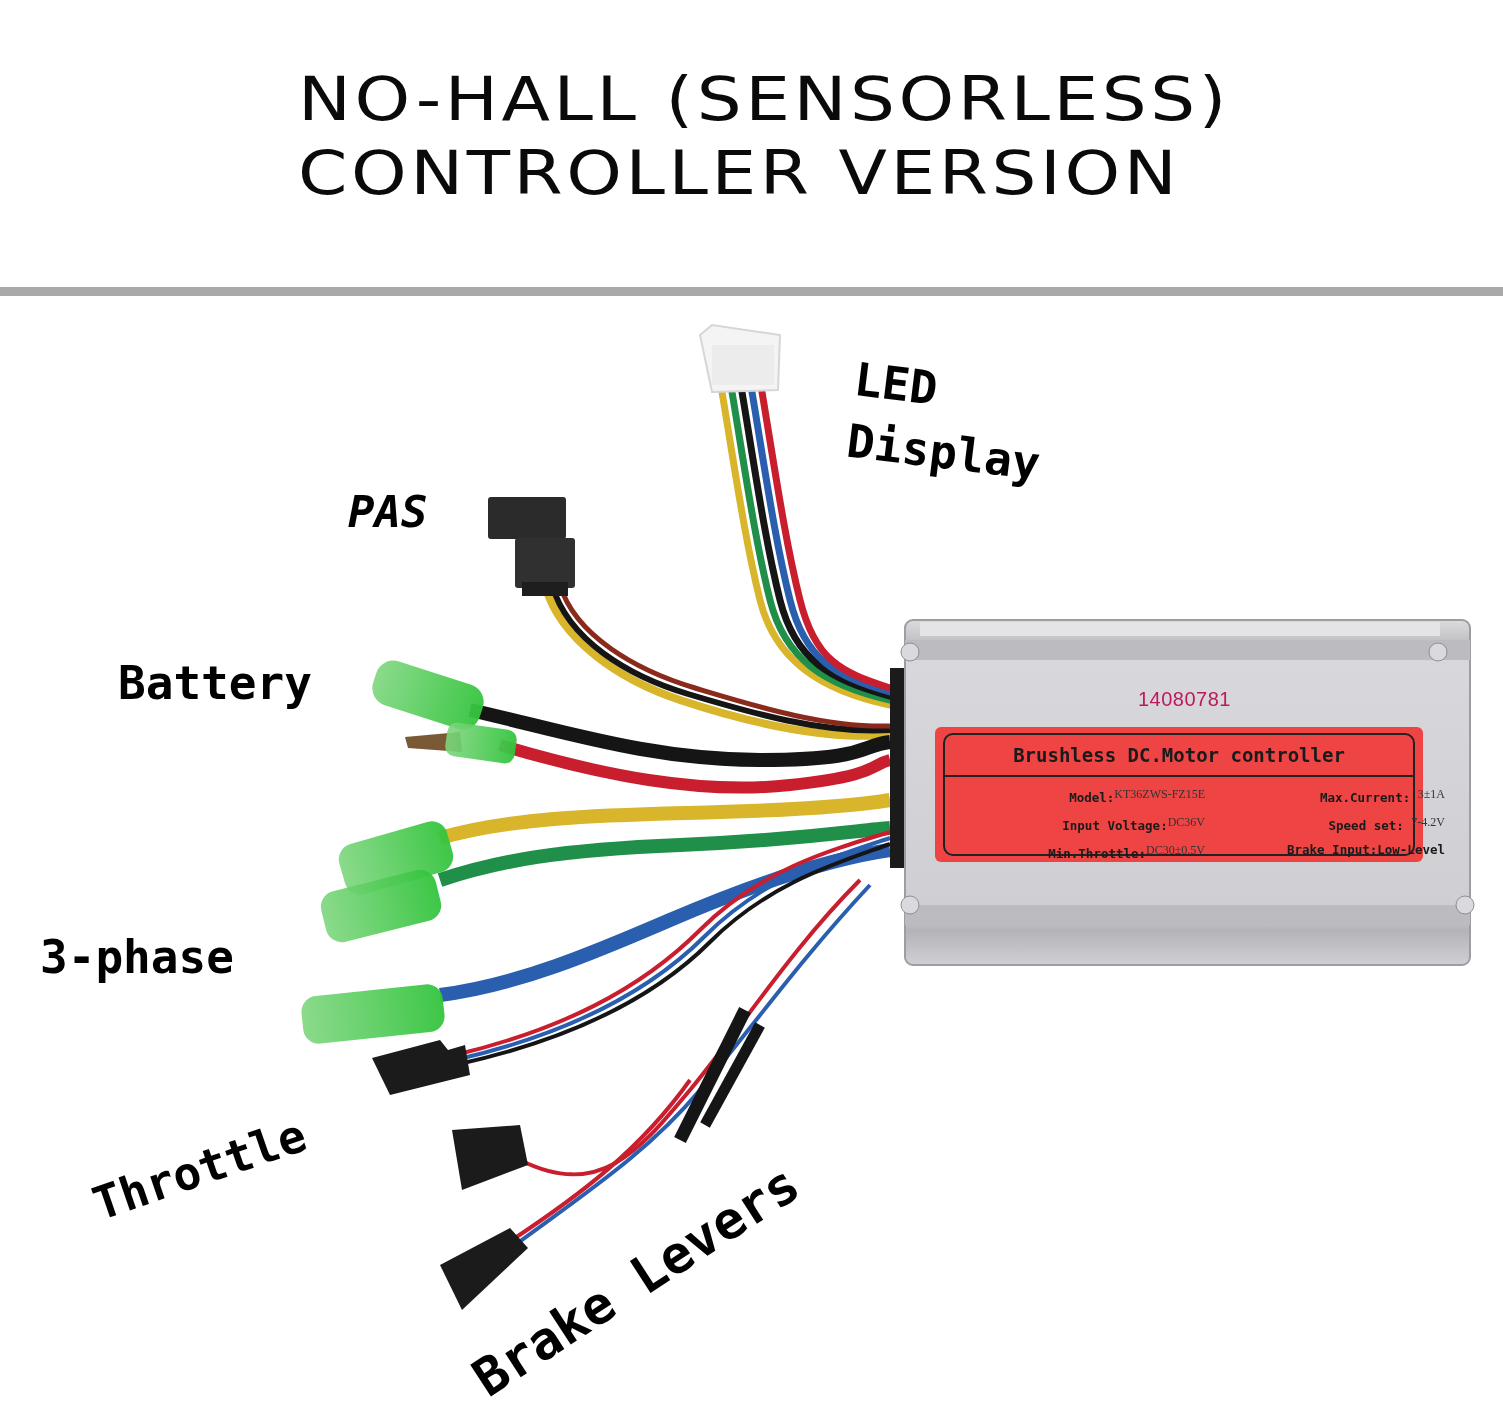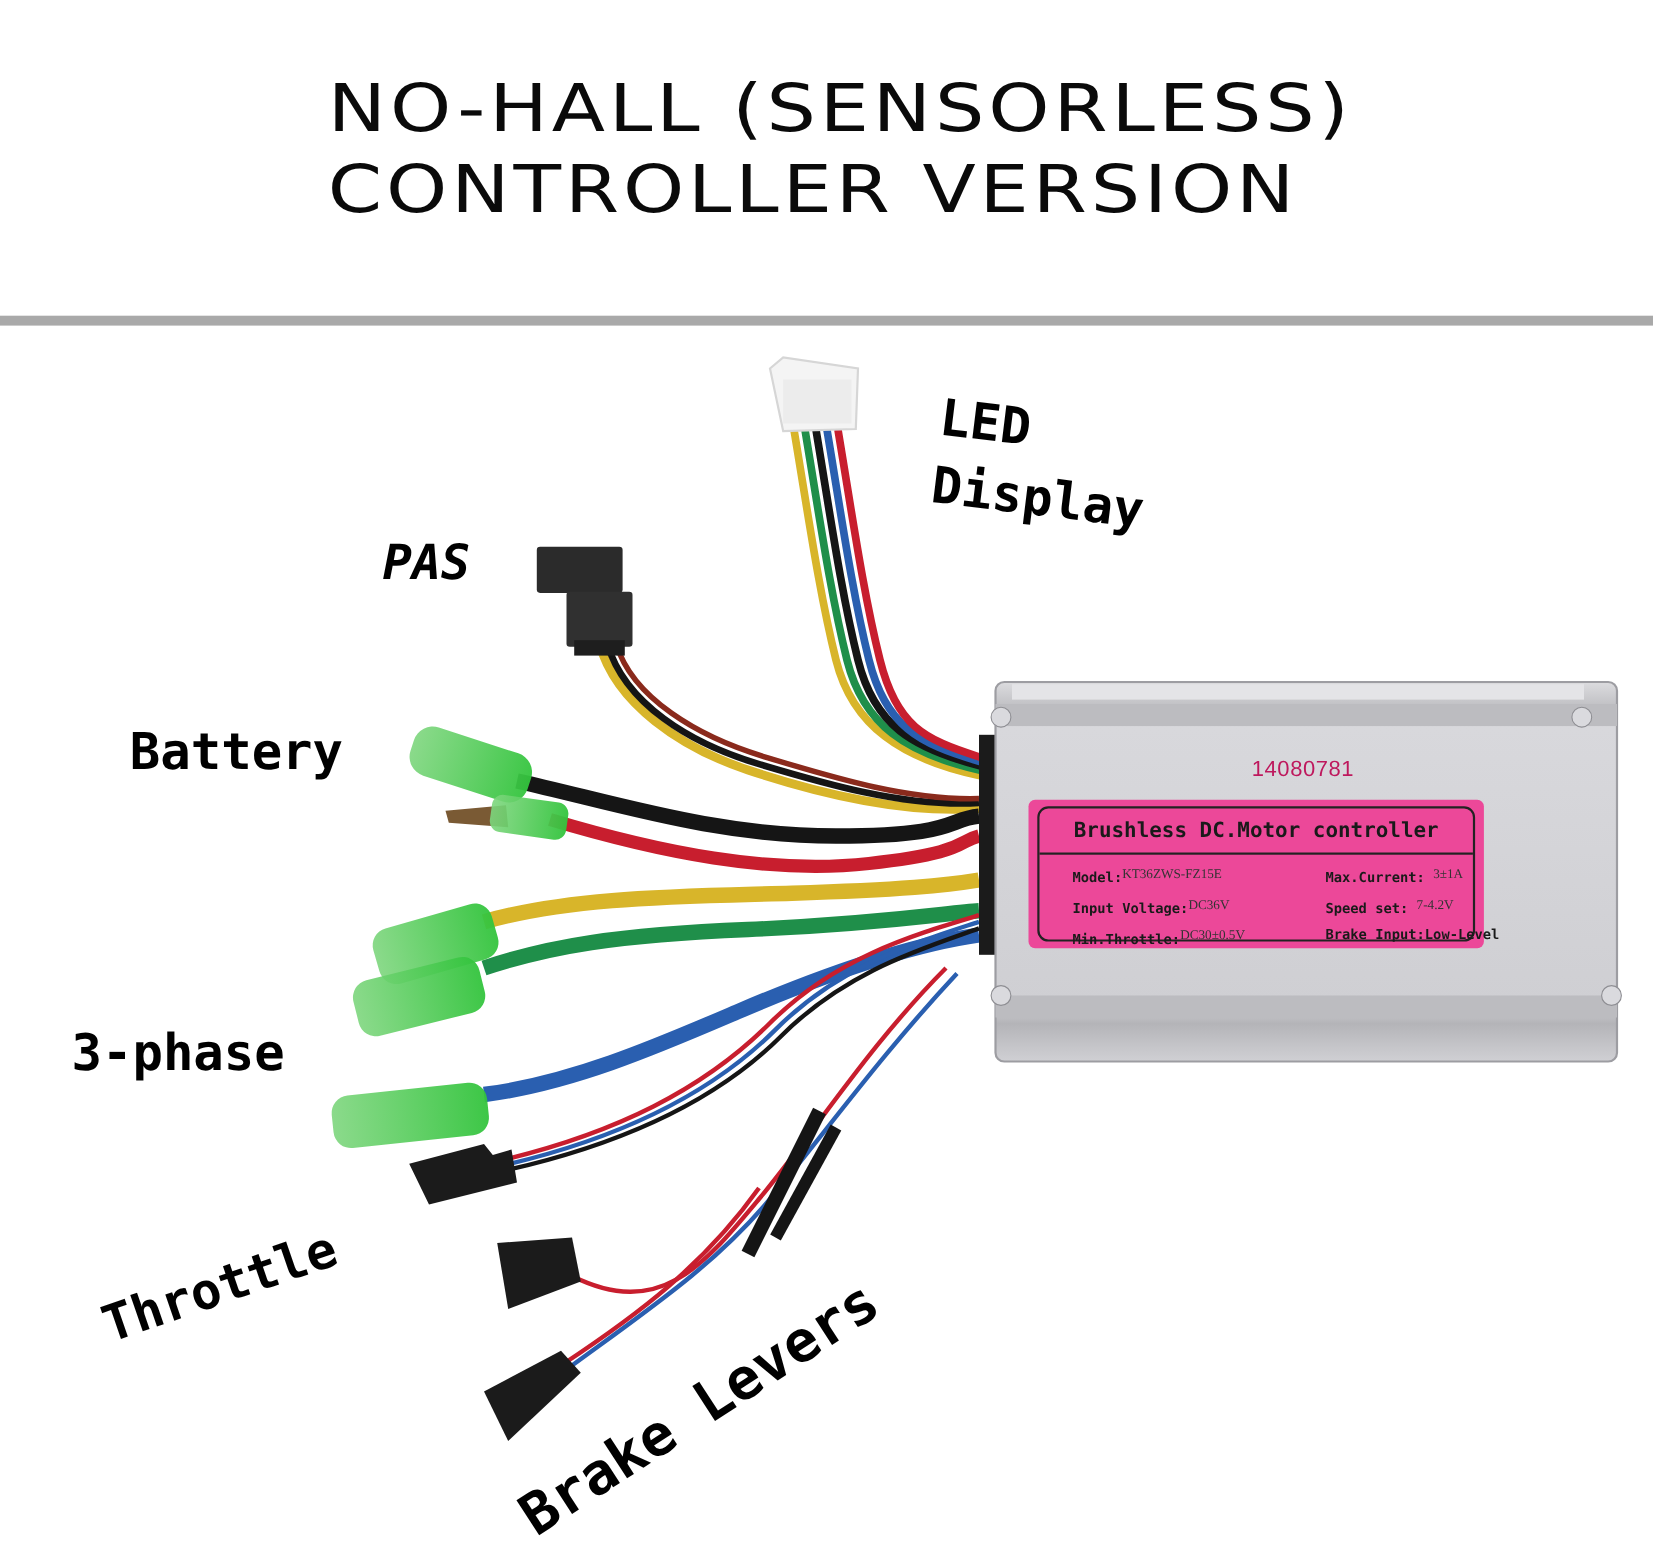--- a/index.html
+++ b/index.html
@@ -2,24 +2,24 @@
 <html><head>
 <meta charset="utf-8">
 <style>
   html, body { margin:0; padding:0; background:#ffffff; }
   body { width:1503px; height:1424px; position:relative; overflow:hidden; font-family:"DejaVu Sans", sans-serif; }
   .title { position:absolute; left:298px; top:62px; width:1100px; font-family:"DejaVu Sans", sans-serif; font-weight:normal; color:#0a0a0a; font-size:60px; line-height:74px; letter-spacing:3px; transform:scaleX(1.18); transform-origin:left top; margin:0; }
   .title span { display:block; }
   .divider { position:absolute; left:0; top:287px; width:1503px; height:9px; background:#a9a9a9; }
   .photo { position:absolute; left:0; top:300px; width:1503px; height:1124px; }
   .lbl { position:absolute; font-family:"DejaVu Sans Mono", monospace; font-weight:bold; color:#000; white-space:nowrap; transform-origin:left top; }
-  .plate { position:absolute; left:935px; top:727px; width:414px; height:135px; background:#ec4899; border-radius:6px; }
+  .plate { position:absolute; left:935px; top:727px; width:473px; height:135px; background:#ef4444; border-radius:6px;padding-left:15px; }
   .plate-inner { position:absolute; left:8px; top:6px; right:8px; bottom:6px; border:2px solid #222; border-radius:10px; }
   .plate-head { height:40px; border-bottom:2px solid #222; text-align:center; font-family:"DejaVu Sans Mono", monospace; font-weight:bold; font-size:19px; line-height:40px; color:#1a1a1a; }
-  .plate-grid { display:grid; grid-template-columns: 230px 240px; row-gap:2px; padding:6px 0 0 30px; }
+  .plate-grid { display:grid; grid-template-columns: 230px 240px; row-gap:2px; padding:6px 0 0 30px;text-align:right; }
   .spec { font-family:"DejaVu Sans Mono", monospace; font-weight:bold; font-size:12.5px; color:#1a1a1a; white-space:nowrap; line-height:22px; }
   .spec .v { font-family:"Liberation Serif", serif; font-weight:normal; font-size:12px; vertical-align:4px; color:#333; }
   .serial { position:absolute; left:1138px; top:688px; font-family:"Liberation Sans", sans-serif; font-size:20px; color:#be185d; letter-spacing:0.5px; }
 </style>
 </head>
 <body>
 
 <h1 class="title">
   <span>NO-HALL (SENSORLESS)</span>
   <span>CONTROLLER VERSION</span>
@@ -139,19 +139,19 @@
 
 <div class="lbl" style="left:858px; top:352px; font-size:46px; transform:rotate(7deg);">
   <div>LED</div>
   <div style="margin-top:8px;">Display</div>
 </div>
 
 <div class="lbl" style="left:348px; top:486px; font-size:44px;font-style:italic;">PAS</div>
 
 <div class="lbl" style="left:118px; top:656px; font-size:46px;">Battery</div>
 
-<div class="lbl" style="left:40px; top:922px; font-size:46px; line-height:70px;margin-left:25px;">
+<div class="lbl" style="left:40px; top:922px; font-size:46px; line-height:70px;">
   <div>3-phase</div>
 </div>
 
 <div class="lbl" style="left:86px; top:1180px; font-size:46px; transform:rotate(-19deg);">Throttle</div>
 
 <div class="lbl" style="left:462px; top:1358px; font-size:52px; transform:rotate(-33deg);">Brake Levers</div>
 
 </body></html>

